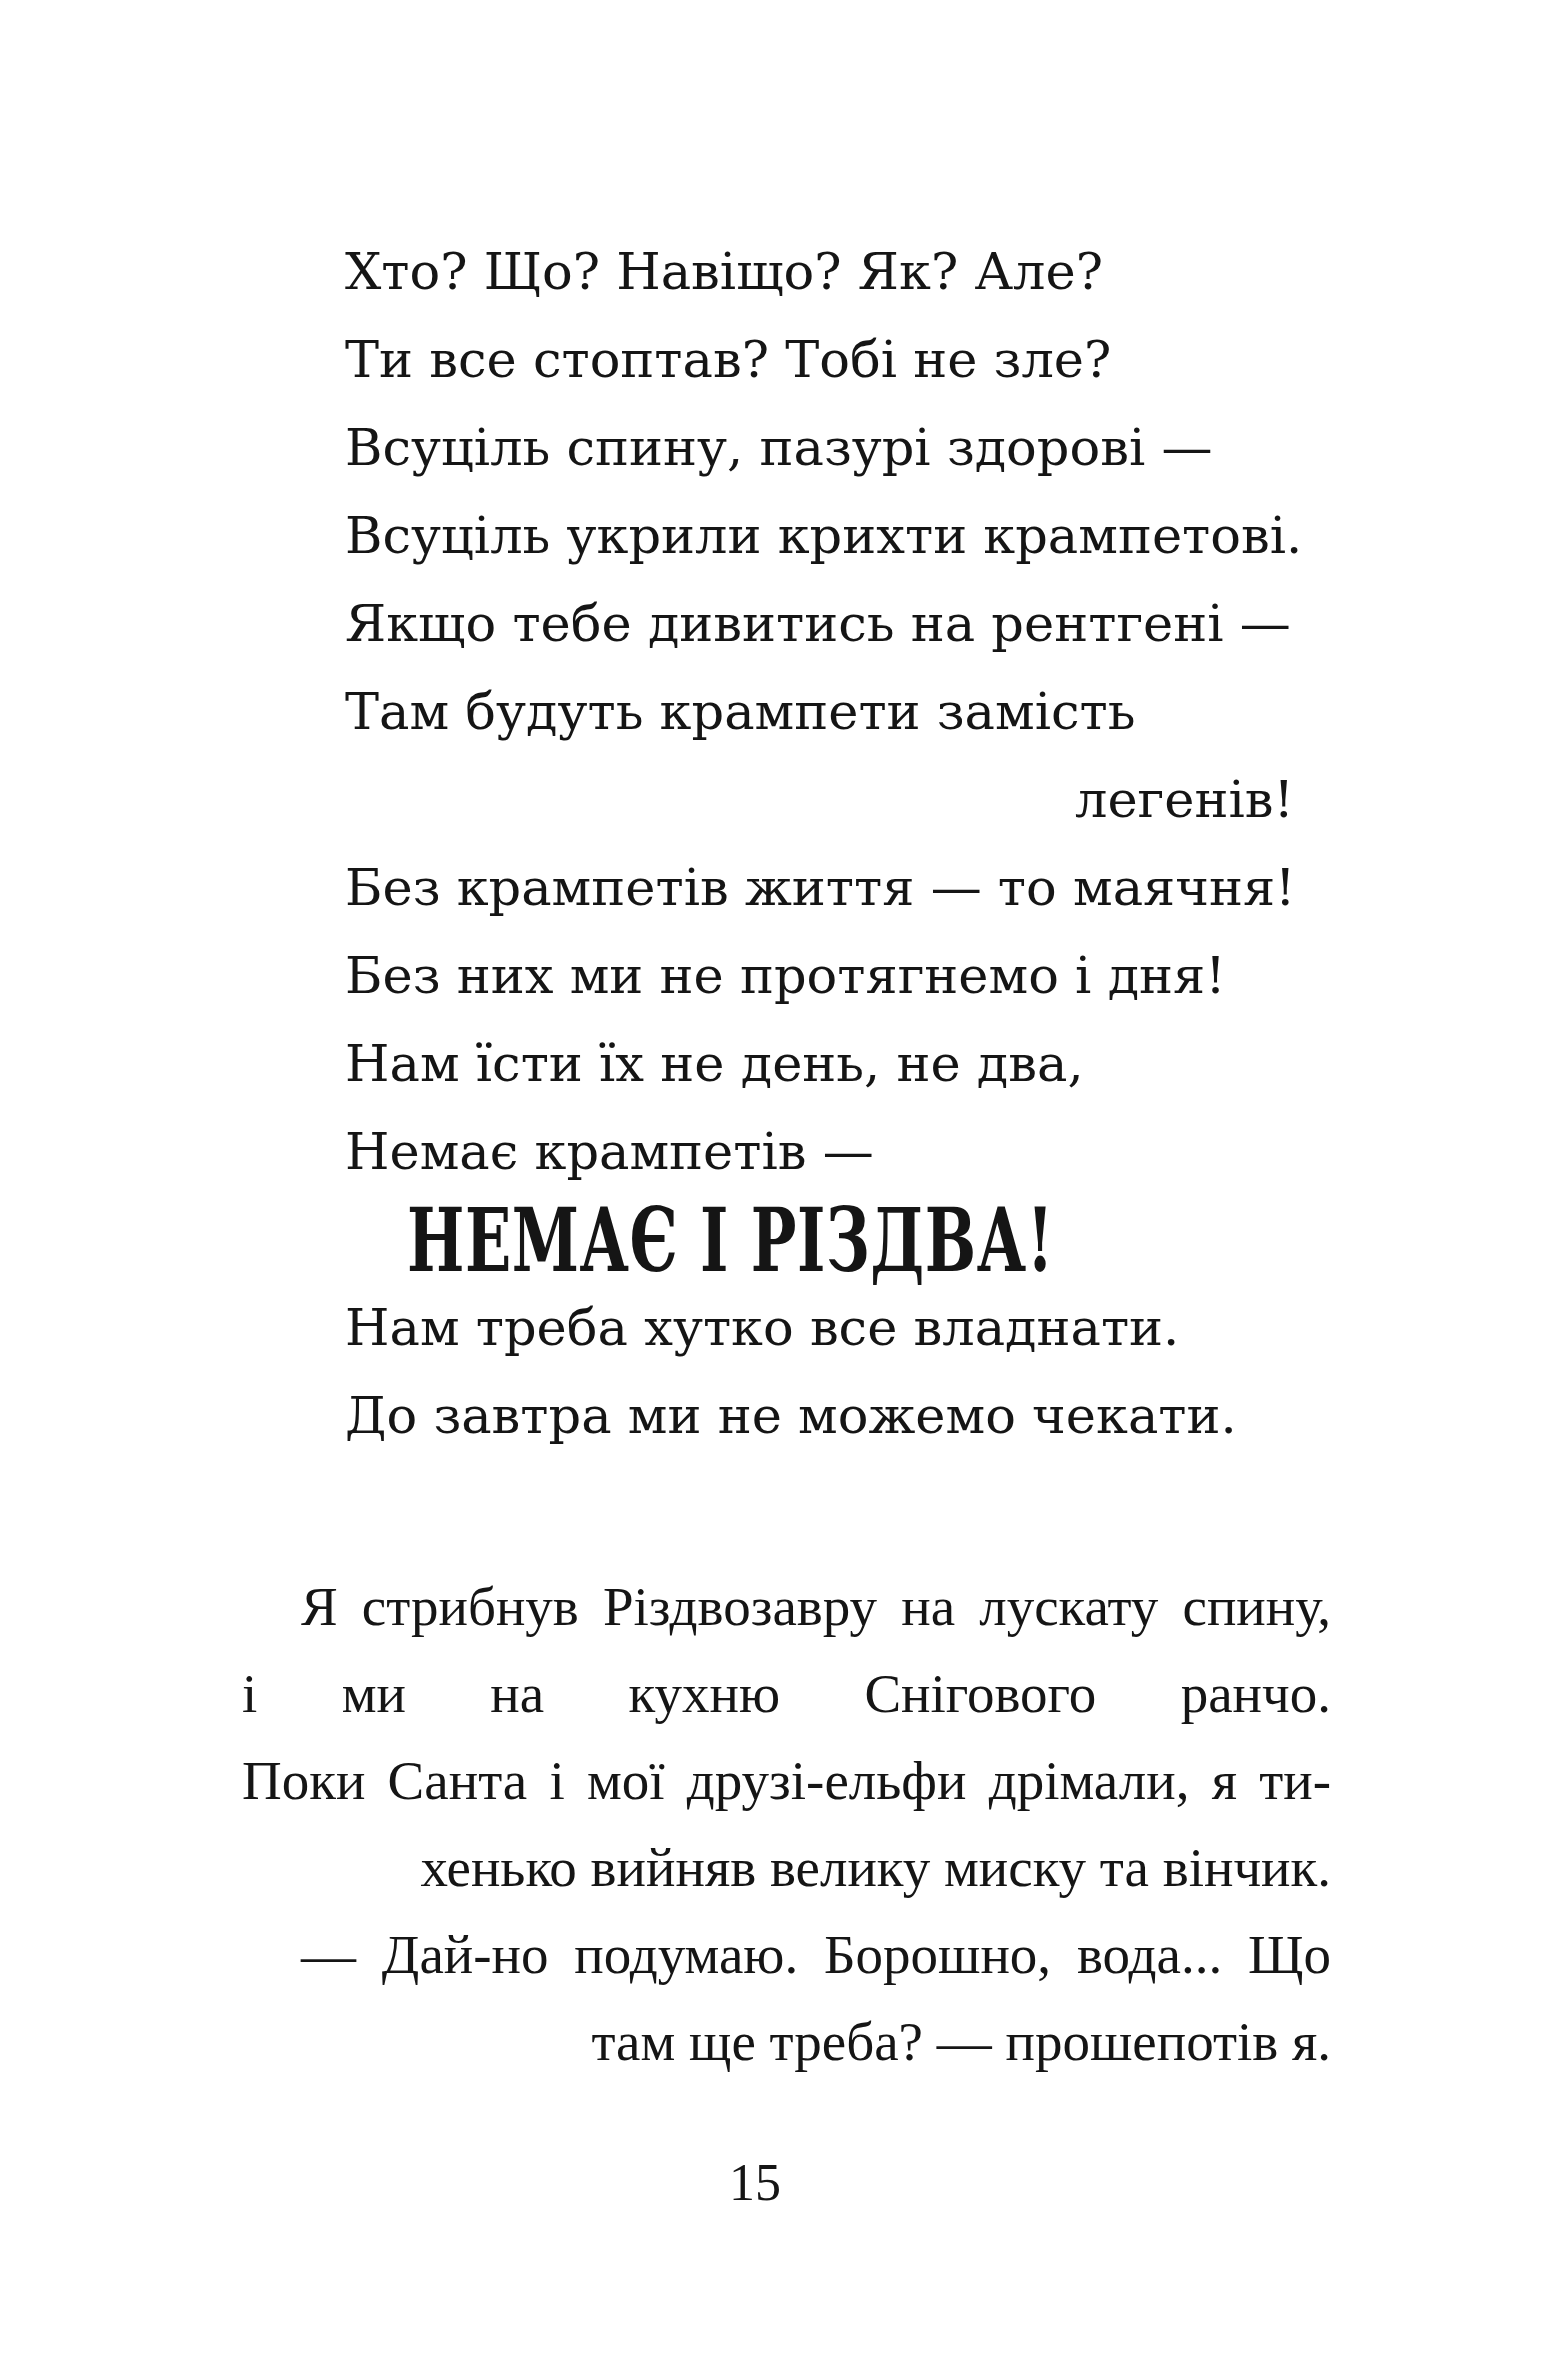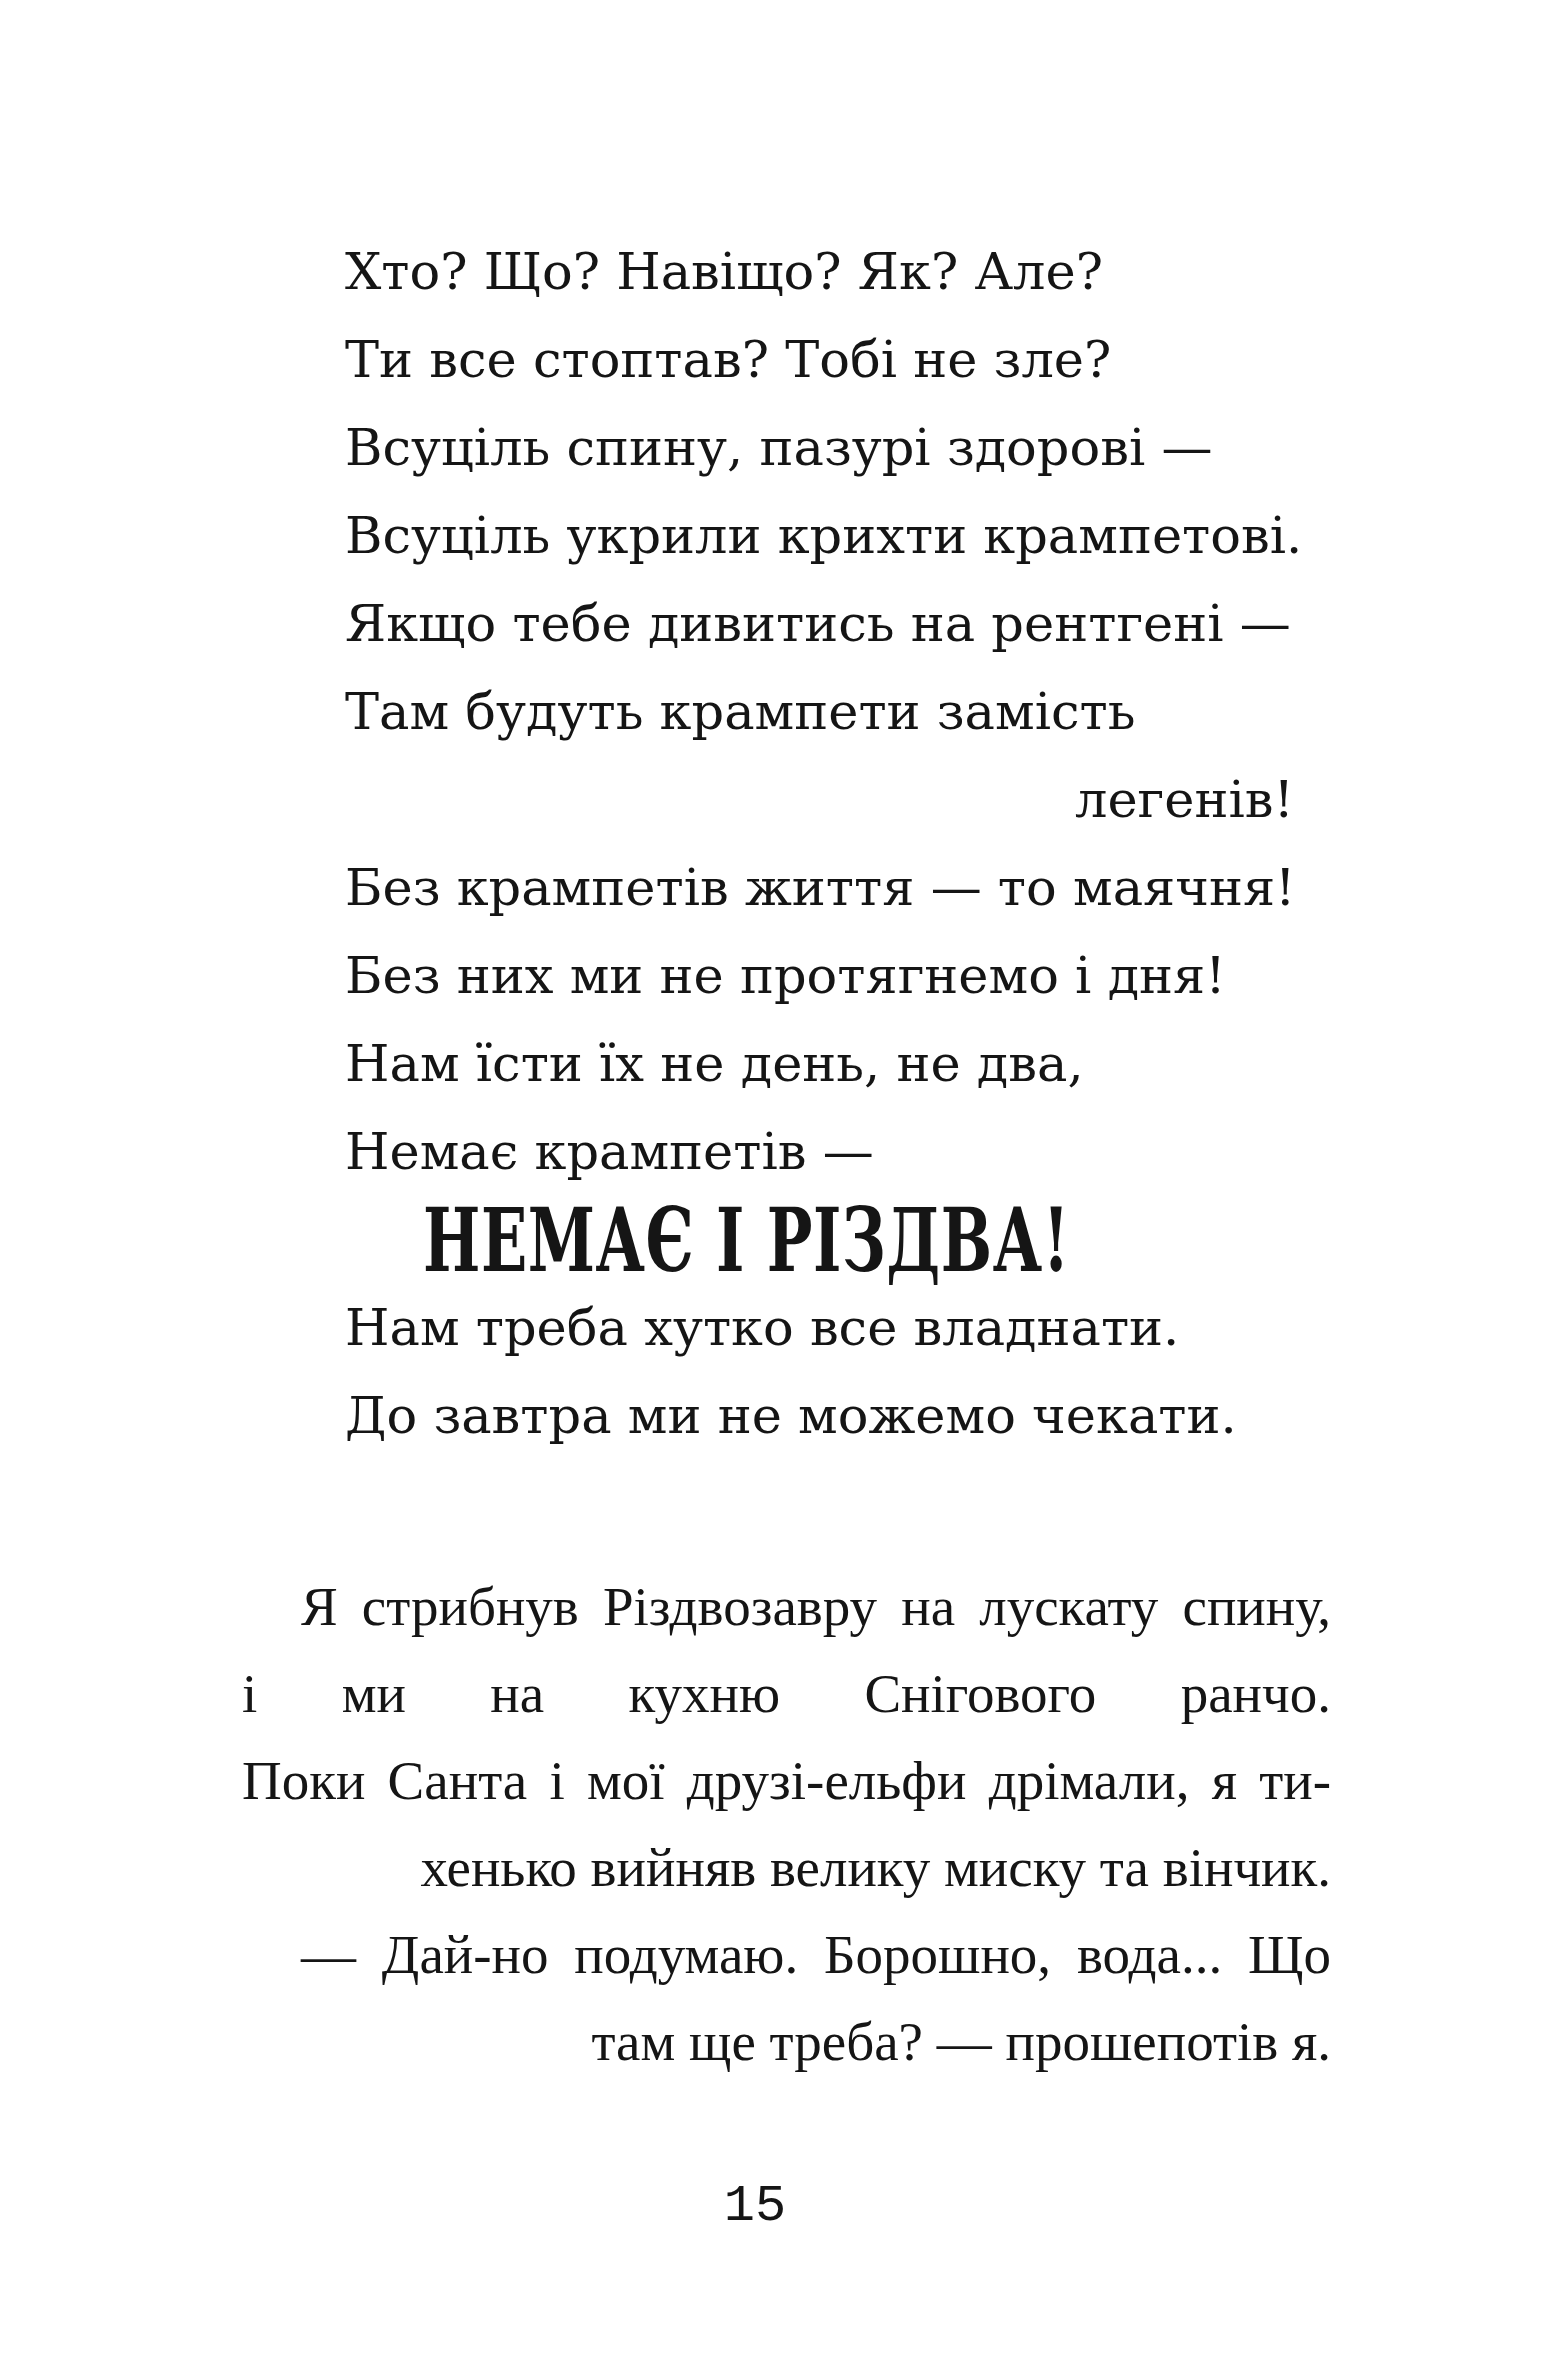--- a/index.html
+++ b/index.html
@@ -27,21 +27,21 @@
     color: #151515;
   }
   .poem .pline {
     white-space: nowrap;
     height: 88px;
   }
   .poem .pline.offset-right {
     margin-left: 730px;
   }
   .poem .pline.bigline {
-    margin-left: 78px;
+    margin-left: 62px;
     height: 88px;
   }
   .poem .pline.bigline .bigtext {
     display: inline-block;
     font-size: 88px;
     font-weight: bold;
     line-height: 88px;
     transform: scaleX(0.69);
     transform-origin: 0 50%;
     white-space: nowrap;
@@ -77,25 +77,24 @@
     margin-left: 59px;
   }
 
   
   .page-number {
     position: absolute;
     left: 702px;
     top: 2154px;
     width: 106px;
     text-align: center;
-    font-family: Liberation Mono, monospace;
+    font-family: Liberation Serif, serif;
     font-size: 52px;
     line-height: 57px;
     color: #151515;
-    margin-top: 24px;
   }
 </style>
 </head>
 <body>
 
 <div class="poem">
   <div class="pline">Хто? Що? Навіщо? Як? Але?</div>
   <div class="pline">Ти все стоптав? Тобі не зле?</div>
   <div class="pline">Всуціль спину, пазурі здорові —</div>
   <div class="pline">Всуціль укрили крихти крампетові.</div>

